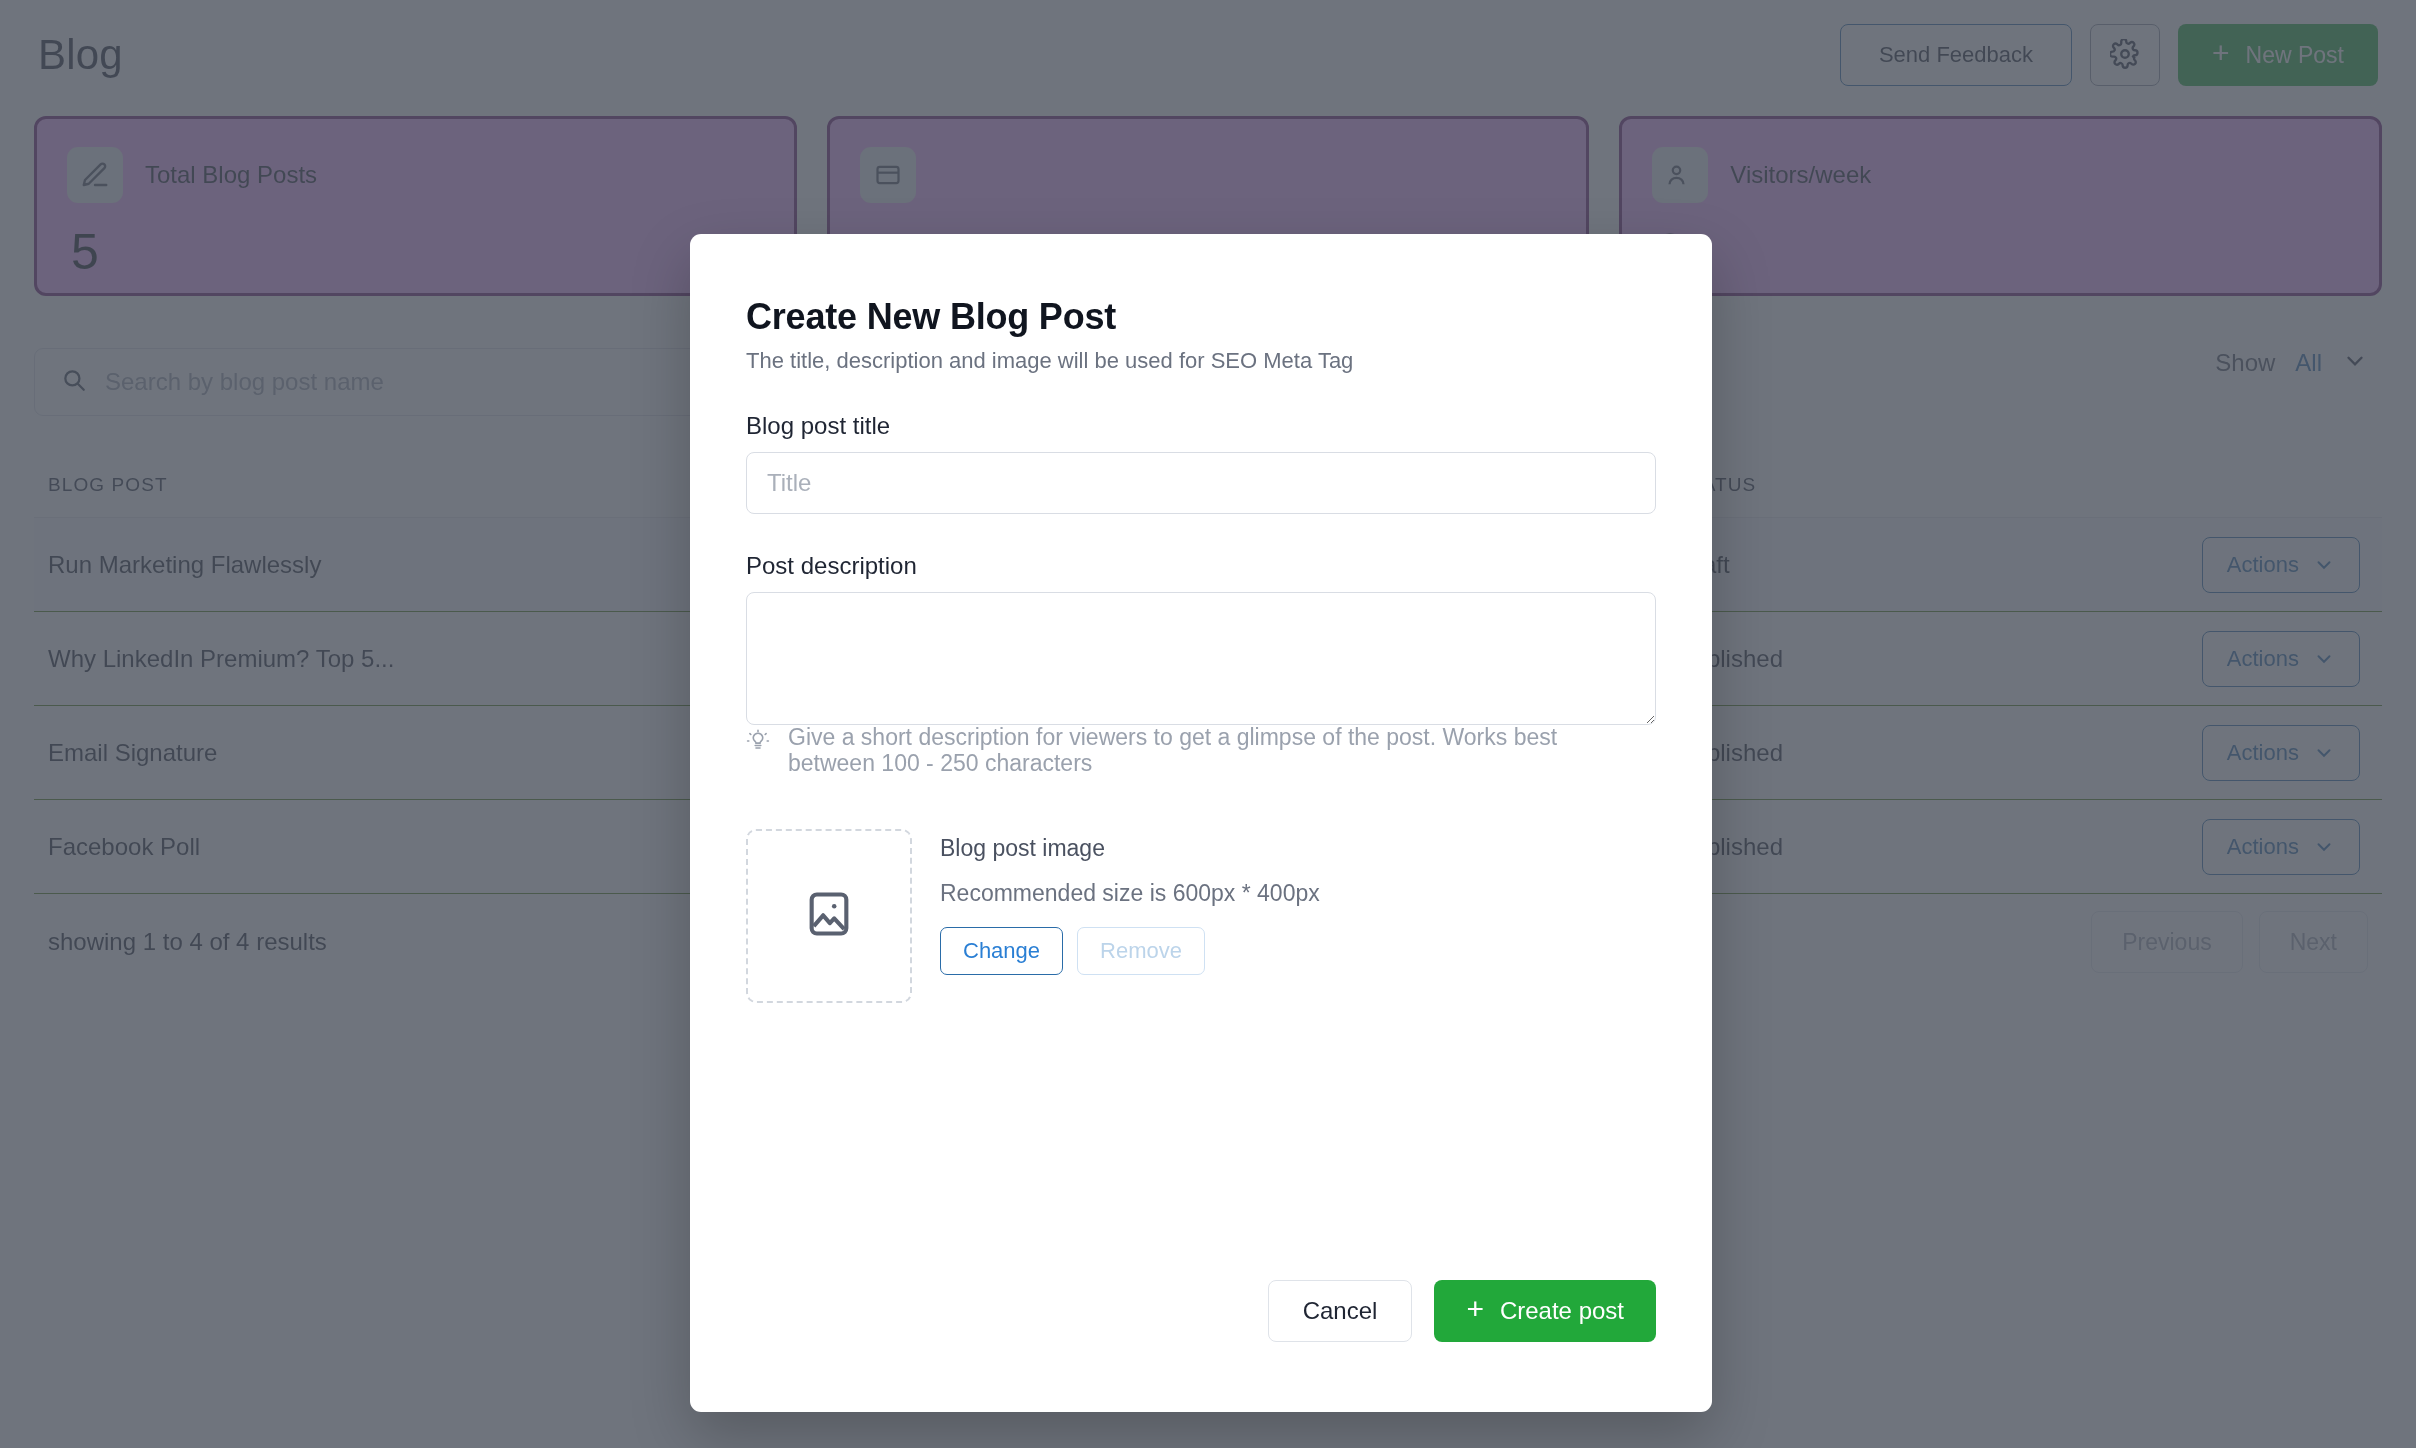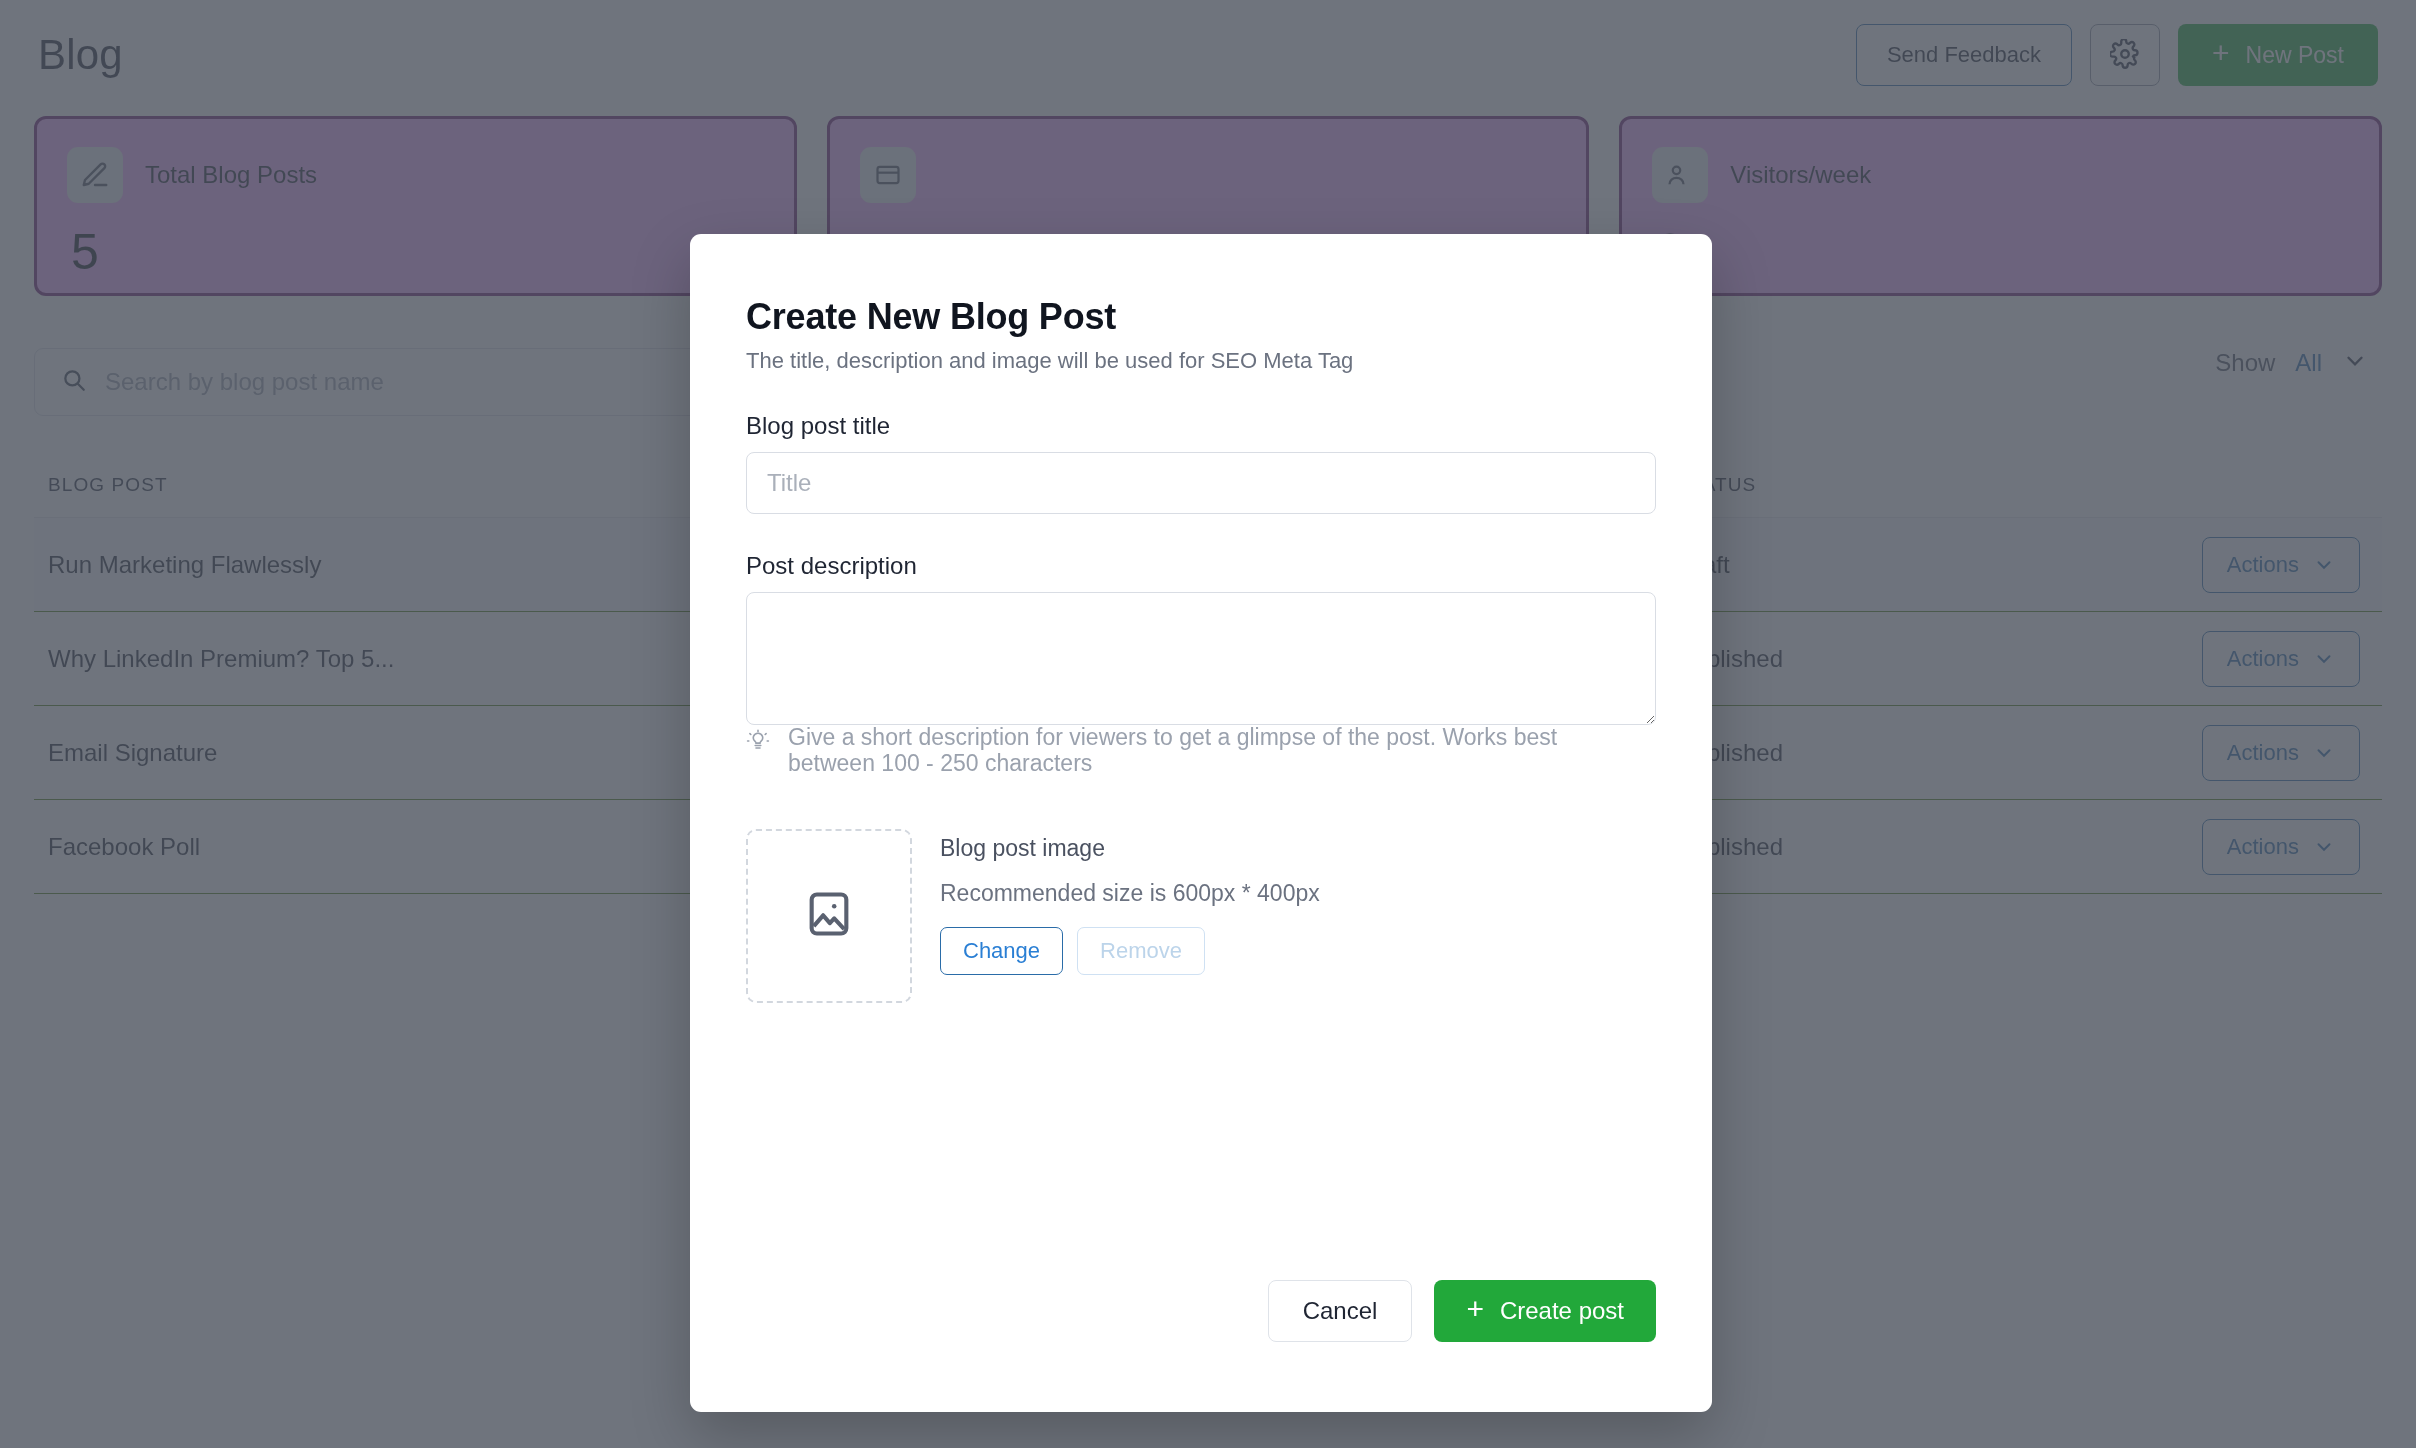--- a/index.html
+++ b/index.html
@@ -39,21 +39,21 @@
     font-weight: 400;
     letter-spacing: .2px;
   }
   .topbar-actions {
     display: flex;
     align-items: center;
     gap: 18px;
   }
   .btn-outline-blue {
     height: 62px;
-    padding: 0 30px;
+    padding: 0 38px;
     border: 1.5px solid #2a6ca8;
     border-radius: 8px;
     background: transparent;
     color: #1f2533;
     font-size: 22px;
     font-family: "Liberation Sans", sans-serif;
     display: flex;
     align-items: center;
     cursor: pointer;
   }
@@ -545,20 +545,27 @@
         <div class="col-act">
           <button class="btn-actions">
             <span>Actions</span>
             <svg width="22" height="22" viewBox="0 0 24 24" fill="none" stroke="#2a6ca8" stroke-width="2.2" stroke-linecap="round">
                 <path d="M6 9l6 6 6-6"></path>
               </svg>
           </button>
         </div>
       </div>
 
+      <div class="tfoot">
+        <div class="foot-text">showing 1 to 4 of 4 results</div>
+        <div class="pager">
+          <button class="btn-pager">Previous</button>
+          <button class="btn-pager">Next</button>
+        </div>
+      </div>
     </div>
 
   </div>
 </div>
 
 <div id="overlay"></div>
 
 <div id="modal">
 
   <div class="modal-title">Create New Blog Post</div>

